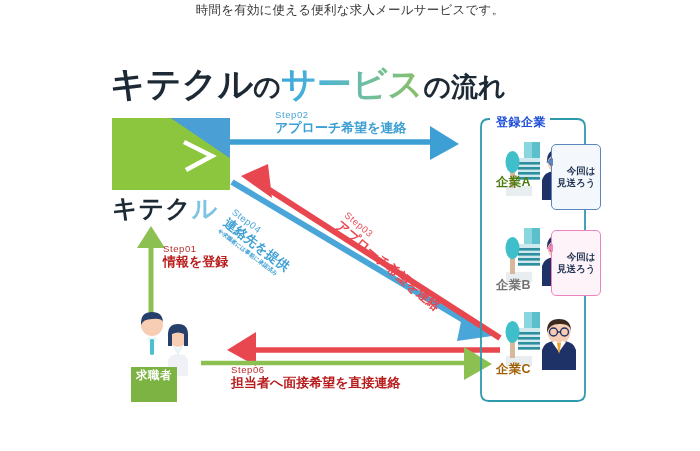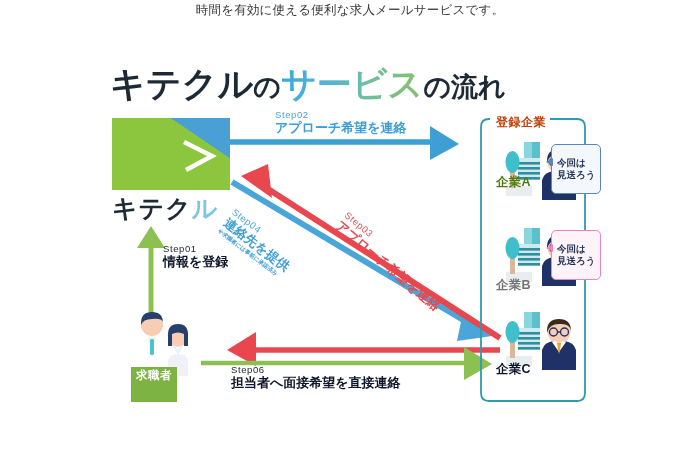--- a/index.html
+++ b/index.html
@@ -82,21 +82,21 @@
     font-weight: bold;
   }
   .steplabel .note {
     display: block;
     font-size: 5.6px;
     font-weight: bold;
     letter-spacing: 0px;
   }
   .c-blue  { color: #3d9fd4; }
   .c-red   { color: #e8474f; }
-  .c-green { color: #0f172a; }
+  .c-green { color: #b91c1c; }
 
   
   #step02 { left: 275px; top: 110px; }
   
   #step01 { left: 163px; top: 244px; }
   
   #step05 { left: 330px; top: 318px; }
   
   #step06 { left: 231px; top: 365px; }
 
@@ -123,21 +123,21 @@
     padding: 2px 5px 20px 5px;
     letter-spacing: 0.5px;
     line-height: 1.1;
   }
 
   
   #frame-label {
     left: 492px; top: 114px;
     font-size: 12px;
     font-weight: bold;
-    color: #c2410c;
+    color: #1d4ed8;
     letter-spacing: 0.5px;
     background: #ffffff;
     padding: 0 4px;
     z-index: 5;
     font-family: Liberation Serif, serif;
   }
 
   .company { width: 78px; height: 62px; }
   #comp-a { left: 498px; top: 140px; }
   #comp-b { left: 498px; top: 226px; }
@@ -145,29 +145,29 @@
 
   .comp-name {
     font-size: 12.5px;
     font-weight: bold;
     letter-spacing: 0.3px;
     z-index: 4;
     white-space: nowrap;
   }
   #name-a { left: 496px; top: 174px; color: #4d7c0f; }
   #name-b { left: 496px; top: 277px; color: #737373; }
-  #name-c { left: 496px; top: 361px; color: #0f172a; }
+  #name-c { left: 496px; top: 361px; color: #a16207; }
 
   
   .bubble {
     font-size: 9.5px;
     font-weight: bold;
     line-height: 1.25;
-    text-align: left;
-    padding: 12px 5px;
+    text-align: right;
+    padding: 20px 5px;
     border-radius: 5px;
     border: 1.3px solid;
     background: #ffffff;
     white-space: nowrap;
     z-index: 4;
   }
   .bubble::after {
     content: "";
     position: absolute;
     left: -6px; top: 13px;

